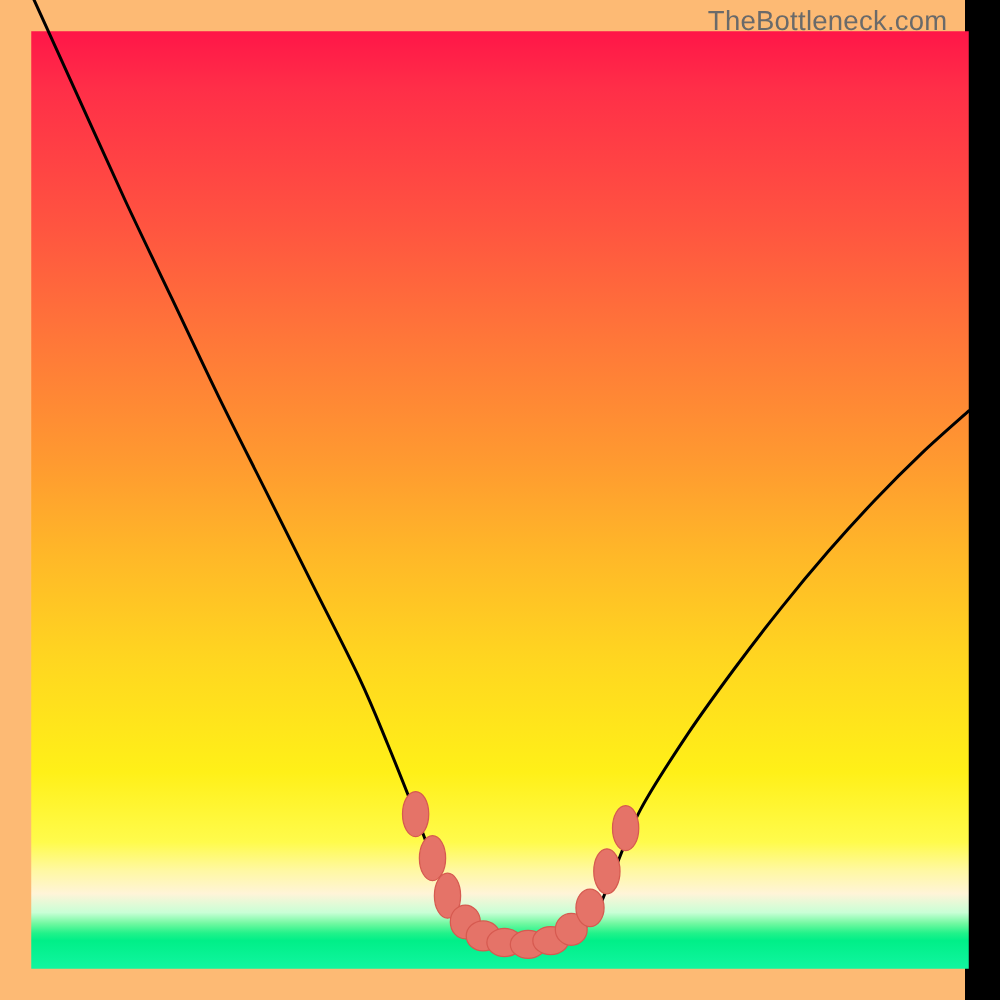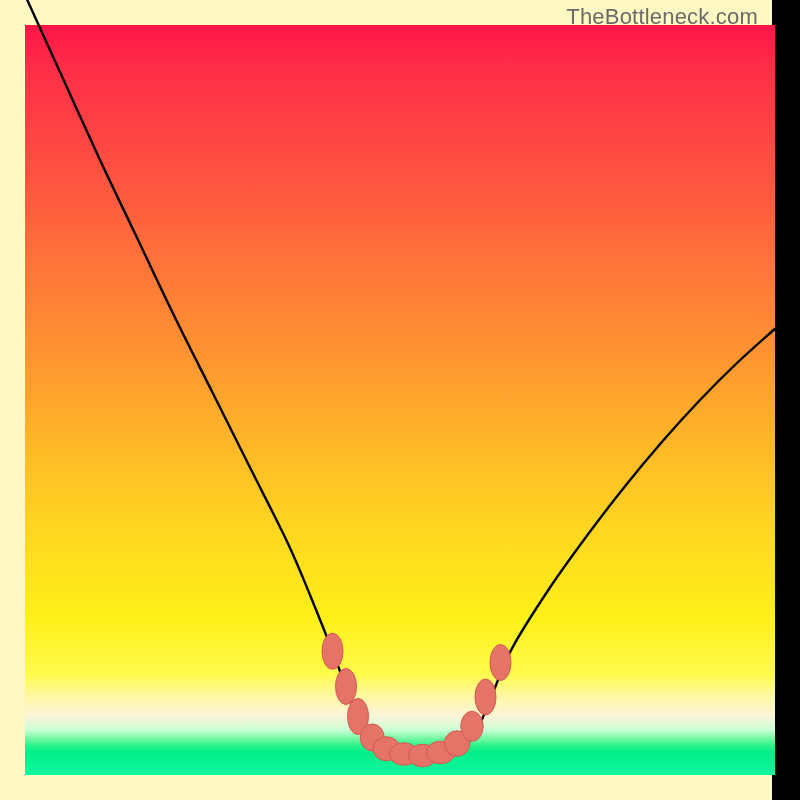--- a/index.html
+++ b/index.html
@@ -8,21 +8,21 @@
     width: 800px;
     height: 800px;
     background: #000;
     overflow: hidden;
     font-family: Arial, Helvetica, sans-serif;
   }
   .frame {
     position: relative;
     width: 772px;
     height: 800px;
-    background: #fef9c3;
+    background: #fdba74;
   }
   .plot-area {
     position: absolute;
     left: 25px;
     top: 25px;
     width: 750px;
     height: 750px;
     
     background: linear-gradient(
       to bottom,

